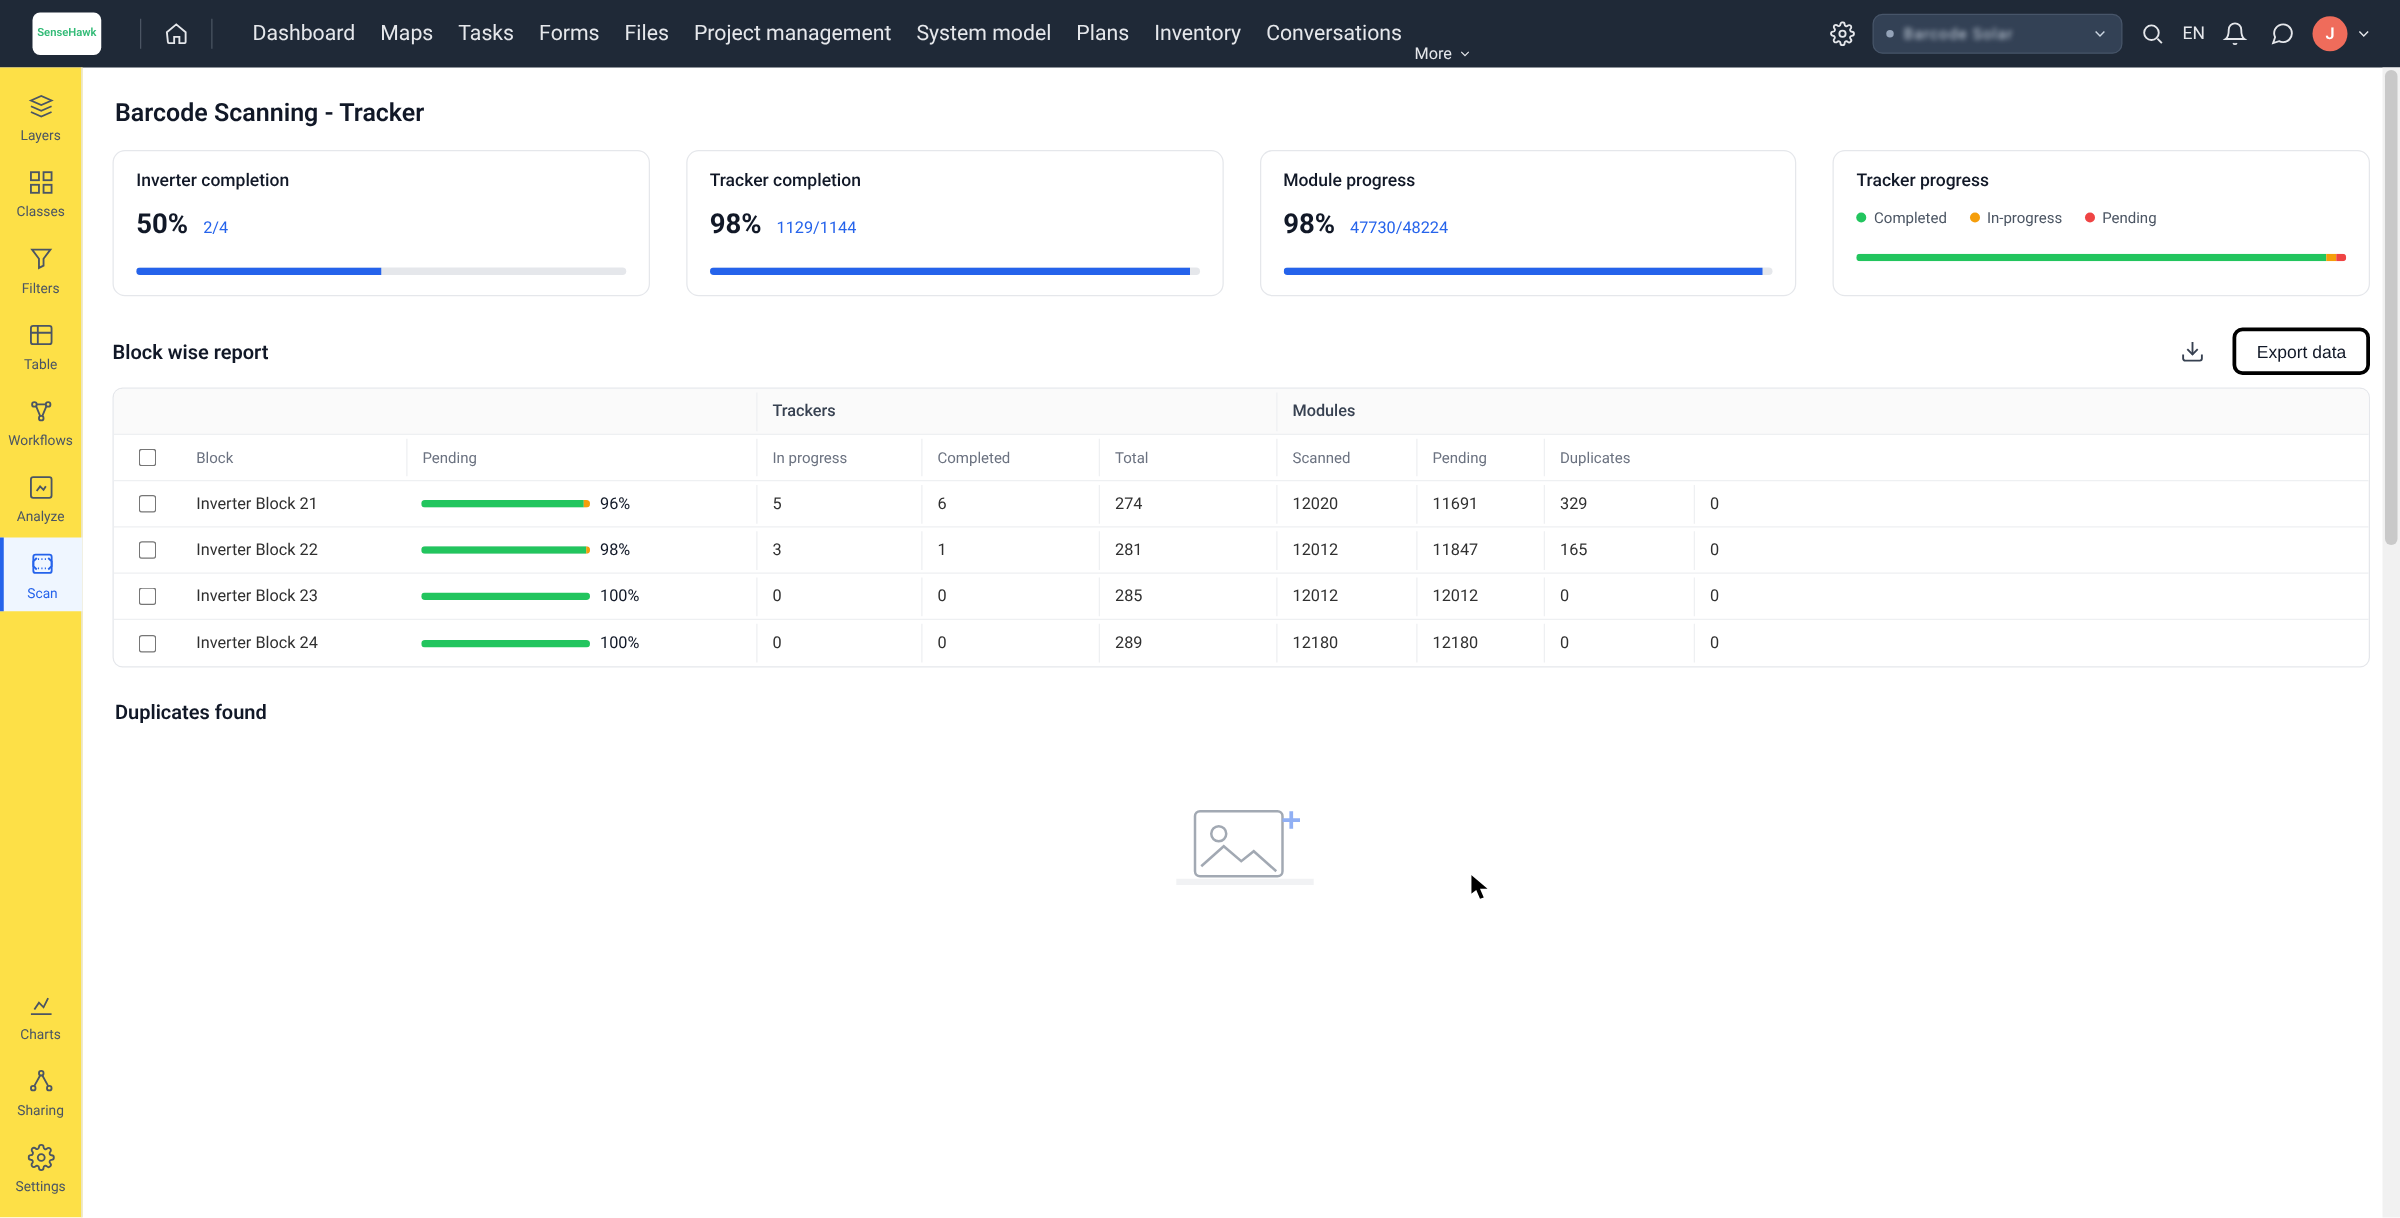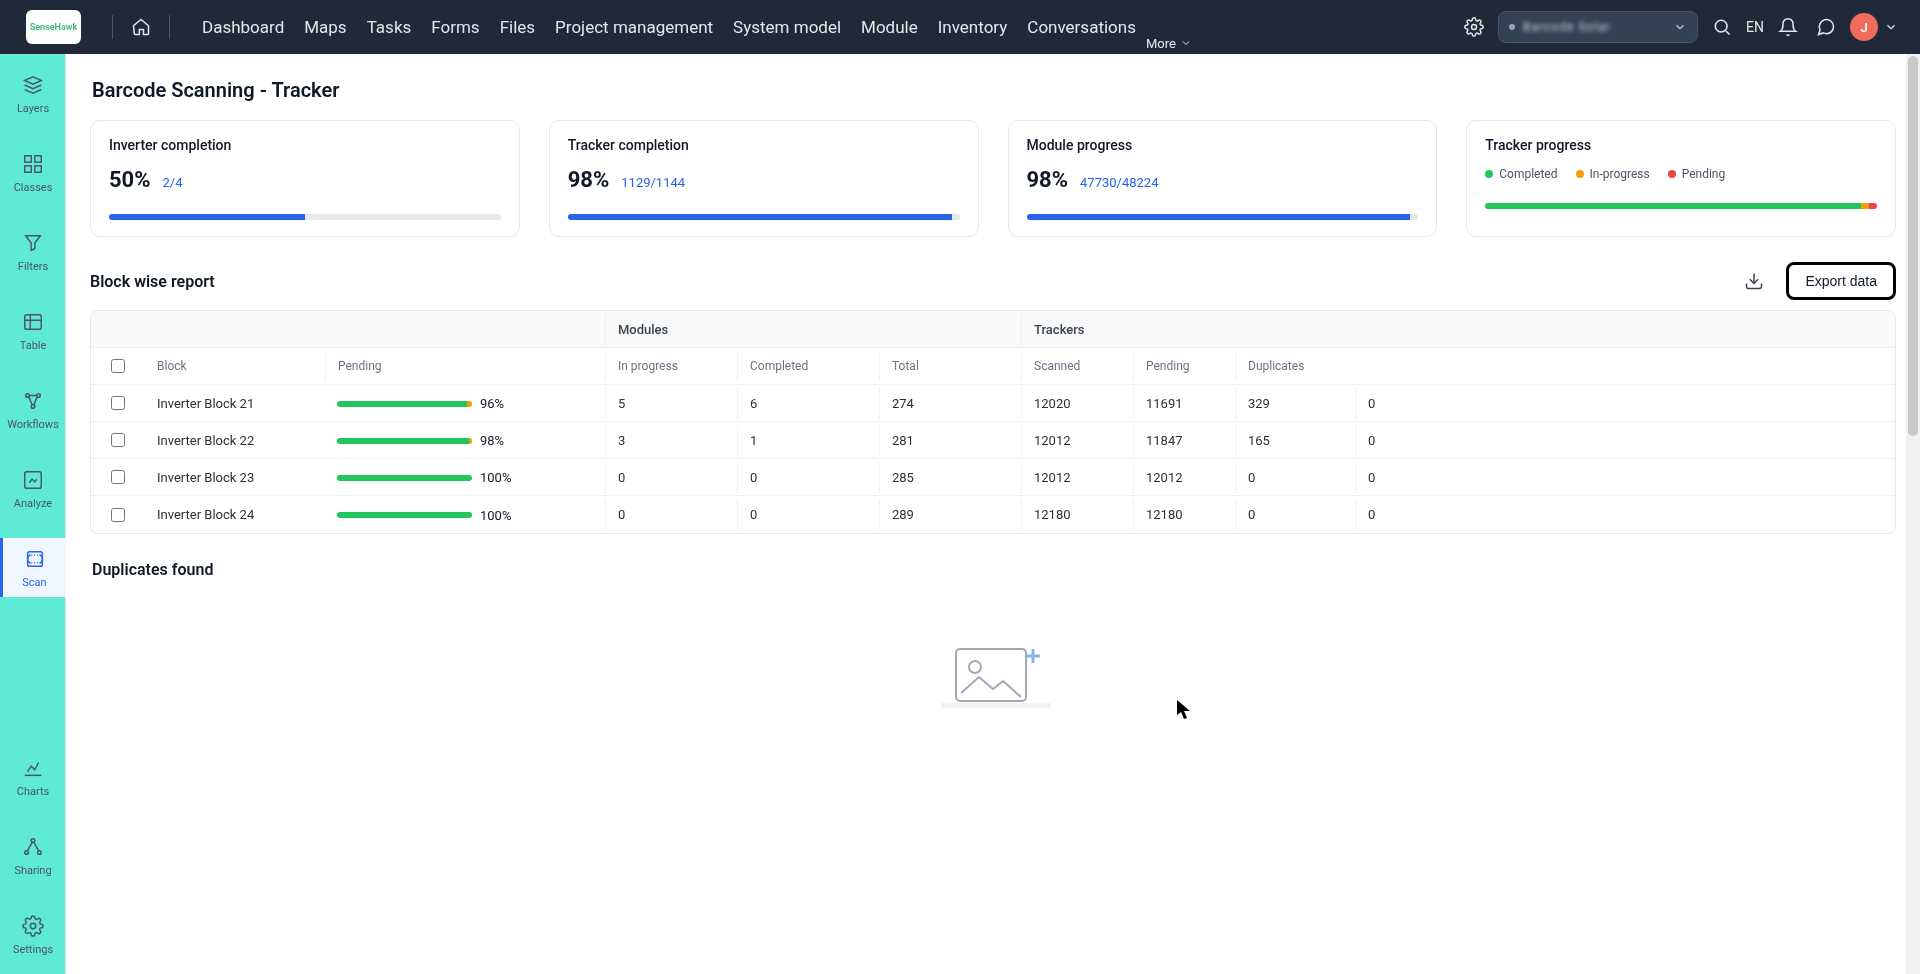--- a/index.html
+++ b/index.html
@@ -42,22 +42,22 @@
     }
     .top-select .dot { width:6px; height:6px; border-radius:50%; background:#94a3b8;}
     .top-select .blurtext { filter:blur(2px); letter-spacing:1px; font-size:12px; color:#cbd5e1;}
     .top-lang { font-size:14px; cursor:pointer;}
     .avatar-pill { display:flex; align-items:center; gap:6px; cursor:pointer;}
     .avatar { width:28px; height:28px; border-radius:50%; background:#ef6c5b; color:#fff; display:flex; align-items:center; justify-content:center; font-weight:600; font-size:13px;}
 
     
     .shell { display:flex; height: calc(100% - 54px); }
     .leftrail {
-      width:66px; border-right:1px solid #e5e7eb; background:#5eead4;
-      display:flex; flex-direction:column; align-items:flex-start; padding:10px 0; gap:20px;
+      width:66px; border-right:1px solid #e5e7eb; background:#fde047;
+      display:flex; flex-direction:column; align-items:center; padding:10px 0; gap:2px;
     }
     .rail-item { width:66px; display:flex; flex-direction:column; align-items:center; gap:4px; padding:8px 0; cursor:pointer; color:#4b5563;}
     .rail-item .ricon { width:26px; height:26px; display:flex; align-items:center; justify-content:center;}
     .rail-item span { font-size:11px; }
     .rail-item.active { background:#eff6ff; color:#2563eb; border-left:3px solid #2563eb;}
     .rail-gap { flex:1; }
 
     .content { flex:1; padding: 16px 24px 0 24px; overflow-y:auto; }
     .page-title { font-size:20px; font-weight:600; margin: 8px 0 18px 2px; color:#111827; }
 
@@ -133,21 +133,21 @@
   </div>
   <div class="vdiv"></div>
   <div class="top-nav-items" id="topnav">
       <span>Dashboard</span>
       <span>Maps</span>
       <span>Tasks</span>
       <span>Forms</span>
       <span>Files</span>
       <span>Project management</span>
       <span>System model</span>
-      <span>Module</span>
+      <span>Plans</span>
       <span>Inventory</span>
       <span>Conversations</span>
     </div>
   <div class="top-more">
     <span>More</span>
     <svg width="12" height="12" viewBox="0 0 24 24" fill="none" stroke="#e5e7eb" stroke-width="2">
         <path d="m6 9 6 6 6-6"></path>
       </svg>
   </div>
   <div class="top-spacer"></div>
@@ -367,22 +367,22 @@
         </button>
         <button class="export-btn">Export data</button>
       </div>
     </div>
 
     <div class="table">
       <div class="t-row group">
         <div></div>
           <div></div>
           <div></div>
+        <div class="with-border">Trackers</div>
         <div class="with-border">Modules</div>
-        <div class="with-border">Trackers</div>
       </div>
       <div class="t-row header">
         <div class="cbox">
             <input type="checkbox" style="">
           </div>
         <div>Block</div>
         <div class="with-border">Pending</div>
         <div class="with-border">In progress</div>
         <div class="with-border">Completed</div>
         <div class="with-border">Total</div>

